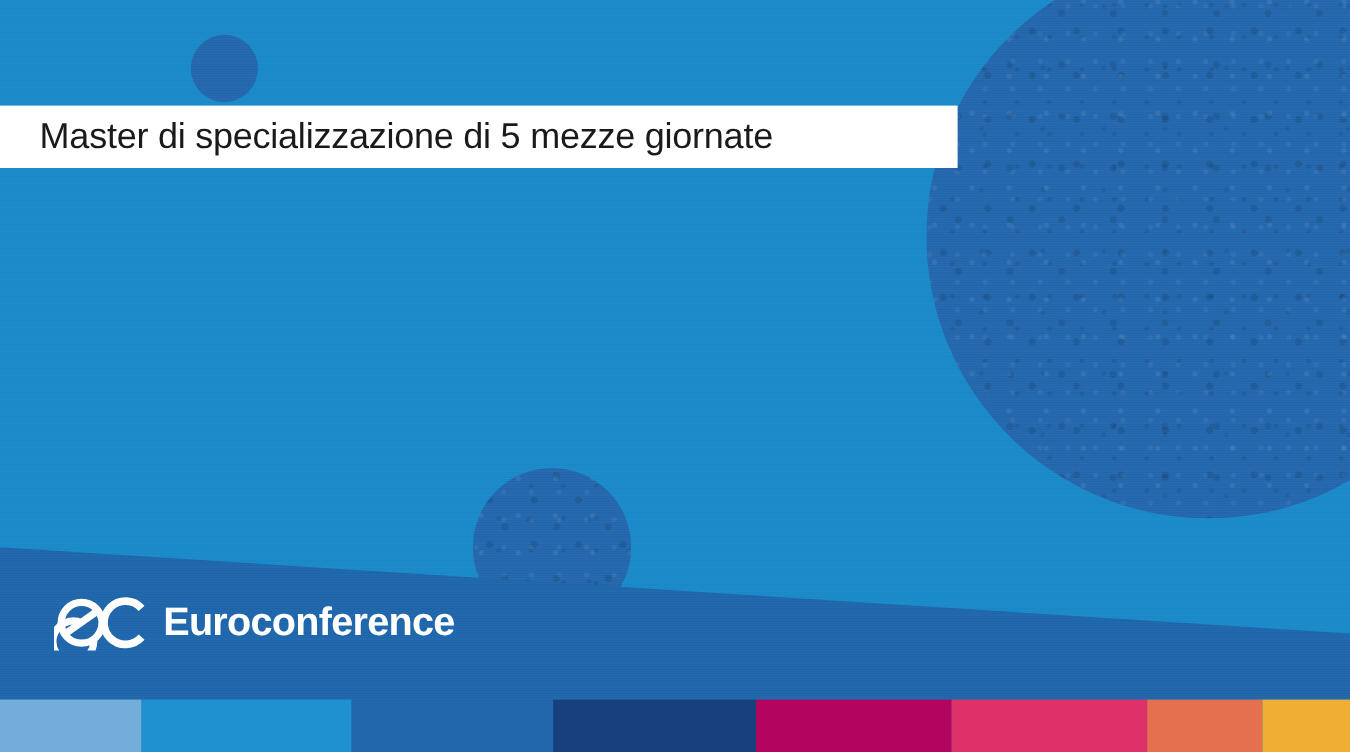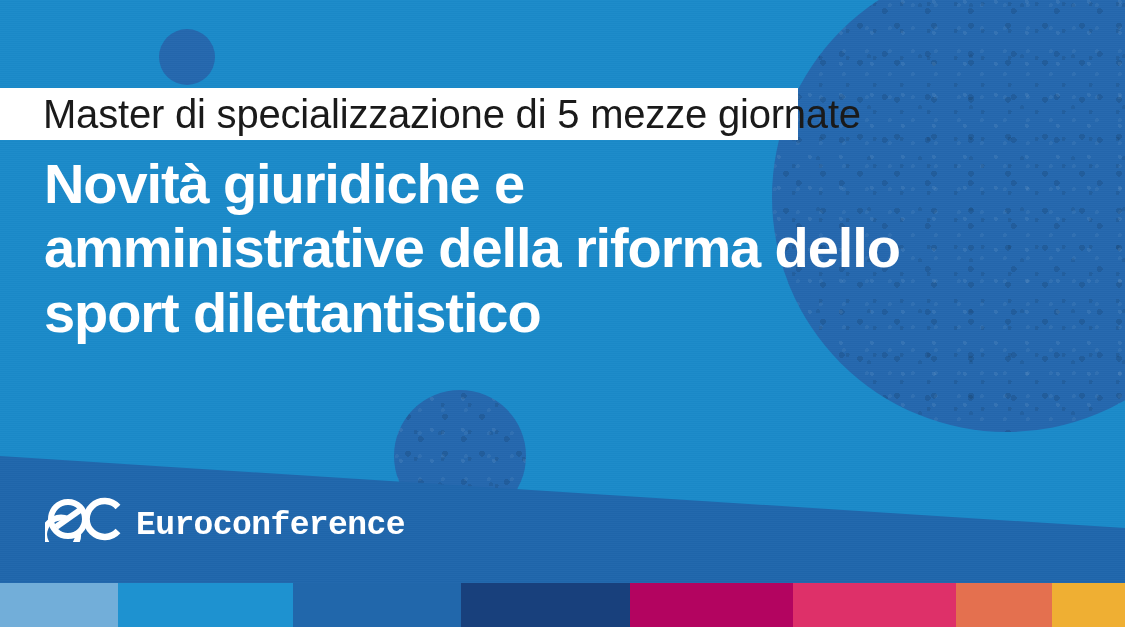--- a/index.html
+++ b/index.html
@@ -96,23 +96,23 @@
     position: absolute;
     left: 0;
     top: 88px;
     width: 798px;
     height: 52px;
     background: #ffffff;
     display: flex;
     align-items: center;
   }
   .kicker-text {
-    padding-left: 43px;
+    padding-left: 33px;
     color: #1a1a1a;
-    font-size: 40px;
+    font-size: 30px;
     font-weight: 400;
     letter-spacing: -0.2px;
     white-space: nowrap;
     line-height: 1;
   }
 
   .headline {
     position: absolute;
     left: 44px;
     top: 152px;
@@ -127,22 +127,21 @@
     display: block;
     white-space: nowrap;
   }
 
   
   .logo {
     position: absolute;
     left: 45px;
     top: 492px;
     display: flex;
-    align-items: flex-end;
-    font-family: Liberation Mono, monospace;
+    align-items: center;
   }
   .logo-mark {
     width: 78px;
     height: 46px;
     flex: none;
     margin-top: 4px;
   }
   .logo-words {
     margin-left: 13px;
     color: #ffffff;
@@ -186,25 +185,20 @@
     <div class="diagonal-band" style="background: rgb(31, 102, 172);"></div>
     <div class="bg-texture"></div>
   </div>
 
   <div class="content">
 
     <div class="kicker-box" style="background: rgb(255, 255, 255);">
       <span class="kicker-text" style="color: rgb(26, 26, 26);">Master di specializzazione di 5 mezze giornate</span>
     </div>
 
-    <div class="headline" style="color: rgb(255, 255, 255);">
-      <span class="line">Novità giuridiche e</span>
-      <span class="line">amministrative della riforma dello</span>
-      <span class="line">sport dilettantistico</span>
-    </div>
 
     <div class="logo">
       <svg class="logo-mark" viewBox="0 0 156 92" aria-hidden="true">
 
         <path d="M46 46 m0,0
                  M46 46
                  A34 34 0 1 0 60 74" fill="none" stroke="#ffffff" stroke-width="12" stroke-linecap="butt" transform="rotate(-12 46 46)"></path>
         <circle cx="46" cy="46" r="34" fill="none" stroke="#ffffff" stroke-width="12"></circle>
         <line x1="22" y1="62" x2="73" y2="26" stroke="#ffffff" stroke-width="12"></line>
 

